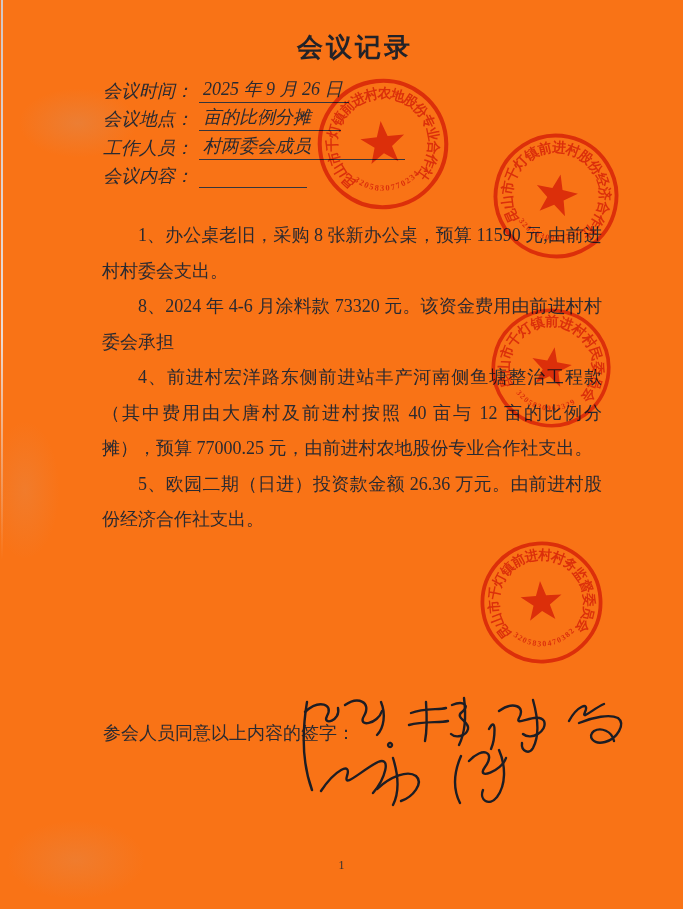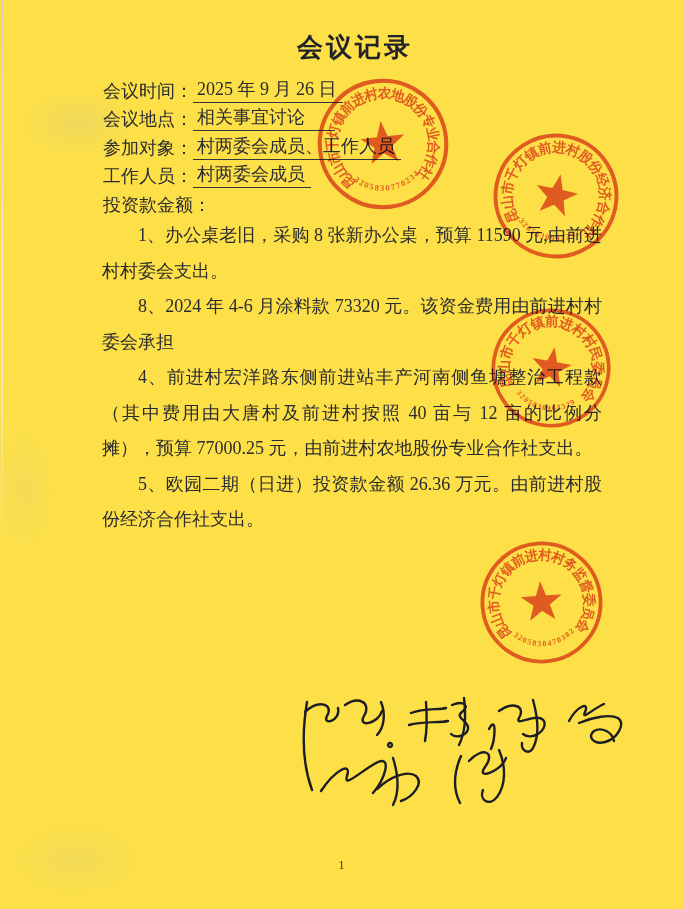--- a/index.html
+++ b/index.html
@@ -4,44 +4,44 @@
 <style>
   html,body{margin:0;padding:0;}
   body{
     width:683px;height:909px;
     background:#f2f2f4;
     font-family:"Liberation Serif","DejaVu Serif",serif;
     position:relative;overflow:hidden;
   }
   .page{
     position:absolute;left:0;top:0;width:683px;height:909px;
-    background:#fde047;color:#2a2a31;
+    background:#f97316;color:#2a2a31;
   }
   
   .scan-edge{position:absolute;left:1px;top:0;width:2px;height:560px;
     background:linear-gradient(#cfcfd6,#e8e8ec 60%,rgba(240,240,243,0));opacity:.9;}
   .smudge{position:absolute;border-radius:50%;pointer-events:none;}
   .smudge.a{left:18px;top:88px;width:120px;height:70px;
     background:radial-gradient(ellipse at center,rgba(175,175,185,.18),rgba(175,175,185,0) 70%);}
   .smudge.b{left:-10px;top:420px;width:70px;height:140px;
     background:radial-gradient(ellipse at center,rgba(185,185,195,.12),rgba(185,185,195,0) 70%);}
   .smudge.c{left:6px;top:820px;width:140px;height:80px;
     background:radial-gradient(ellipse at center,rgba(180,180,190,.14),rgba(180,180,190,0) 70%);}
   
   .title{
     position:absolute;left:90px;top:30px;width:530px;
     text-align:center;font-size:26px;font-weight:bold;
     letter-spacing:3px;color:#222228;
   }
   
   .meta{position:absolute;left:103px;top:74px;font-size:18px;}
-  .meta .row{height:28.5px;display:flex;align-items:flex-end;white-space:nowrap;}
+  .meta .row{height:28.5px;display:flex;align-items:flex-end;white-space:nowrap;font-style:italic;}
   .meta .lbl{display:inline-block;}
   .meta .val{
-    display:inline-block;padding:0 6px 1px 4px;
+    display:inline-block;margin-left:6px;padding:0 6px 1px 4px;
     border-bottom:1.6px solid #35353c;
   }
   .meta .row:nth-child(1) .val{min-width:128px;}
   .meta .row:nth-child(2) .val{min-width:132px;}
   .meta .row:nth-child(3) .val{min-width:196px;}
   .meta .row:nth-child(4) .val{min-width:98px;}
   .meta .row:nth-child(5) .val{border-bottom:none;min-width:0;padding:0;}
   
   .body{
     position:absolute;left:102px;top:218px;width:500px;
@@ -74,43 +74,40 @@
 
   <div class="title">会议记录</div>
 
   <div class="meta">
     <div class="row">
       <span class="lbl">会议时间：</span>
       <span class="val">2025 年 9 月 26 日</span>
     </div>
     <div class="row">
       <span class="lbl">会议地点：</span>
-      <span class="val">相关事宜讨论</span>
-    </div>
-    <div class="row">
-      <span class="lbl">参加对象：</span>
-      <span class="val">村两委会成员、工作人员</span>
+      <span class="val">亩的比例分摊</span>
     </div>
     <div class="row">
       <span class="lbl">工作人员：</span>
       <span class="val">村两委会成员</span>
     </div>
     <div class="row">
-      <span class="lbl">投资款金额：</span>
+      <span class="lbl">会议内容：</span>
       <span class="val"></span>
     </div>
   </div>
 
   <div class="body">
     <p>1、办公桌老旧，采购 8 张新办公桌，预算 11590 元,由前进村村委会支出。</p>
     <p>8、2024 年 4-6 月涂料款 73320 元。该资金费用由前进村村委会承担</p>
     <p>4、前进村宏洋路东侧前进站丰产河南侧鱼塘整治工程款（其中费用由大唐村及前进村按照 40 亩与 12 亩的比例分摊），预算 77000.25 元，由前进村农地股份专业合作社支出。</p>
     <p>5、欧园二期（日进）投资款金额 26.36 万元。由前进村股份经济合作社支出。</p>
   </div>
 
+  <div class="sigline">参会人员同意以上内容的签字：</div>
 
   <svg class="signatures" viewBox="0 0 360 130">
     <g>
       <path d="M14,12 C10,36 8,70 19,100"></path>
       <path d="M12,22 C26,9 41,14 34,26 C29,36 48,31 45,18"></path>
       <path d="M52,15 C65,6 79,12 71,26 C64,38 85,34 89,21"></path>
       <path d="M88,12 C93,24 91,38 84,45"></path>
       <path d="M97,53 a2,2 0 1 0 0.1,0"></path>
     </g>
     <g>

